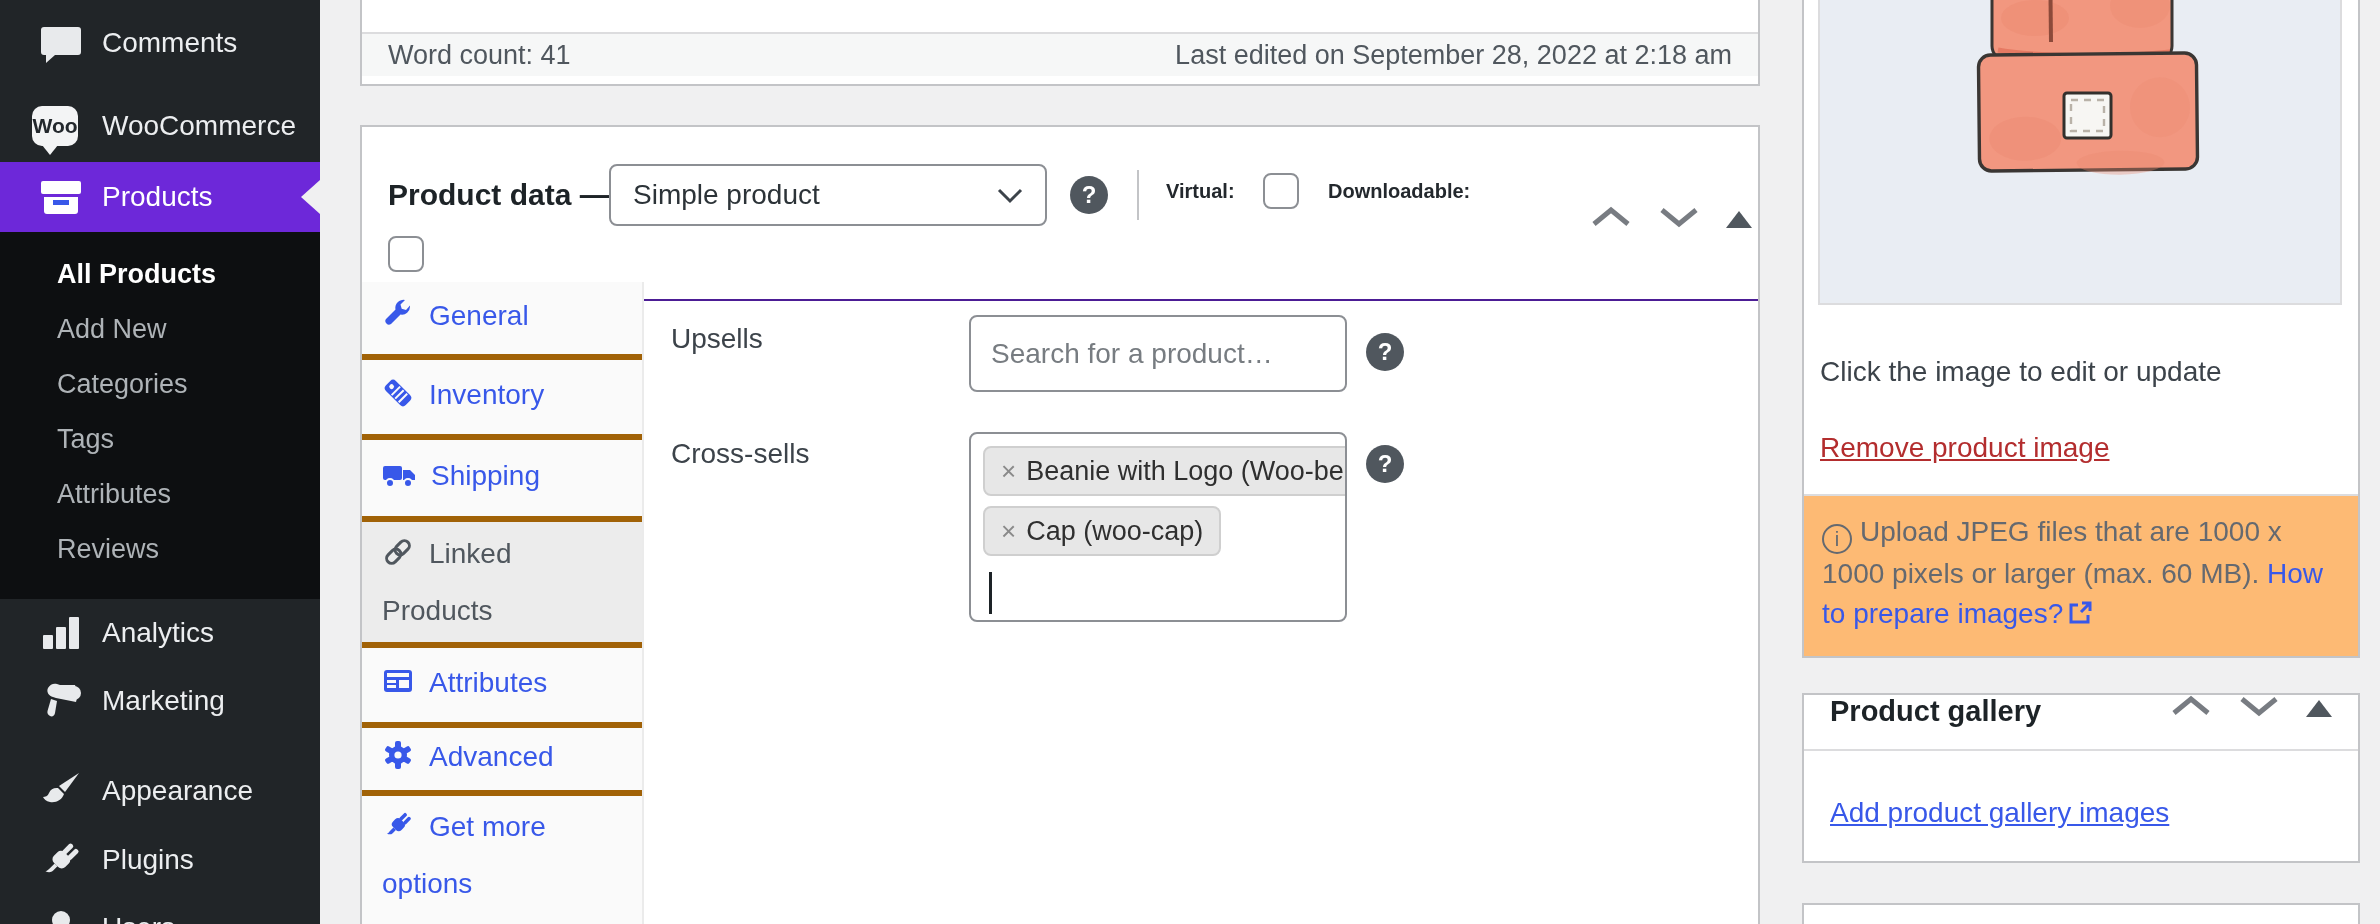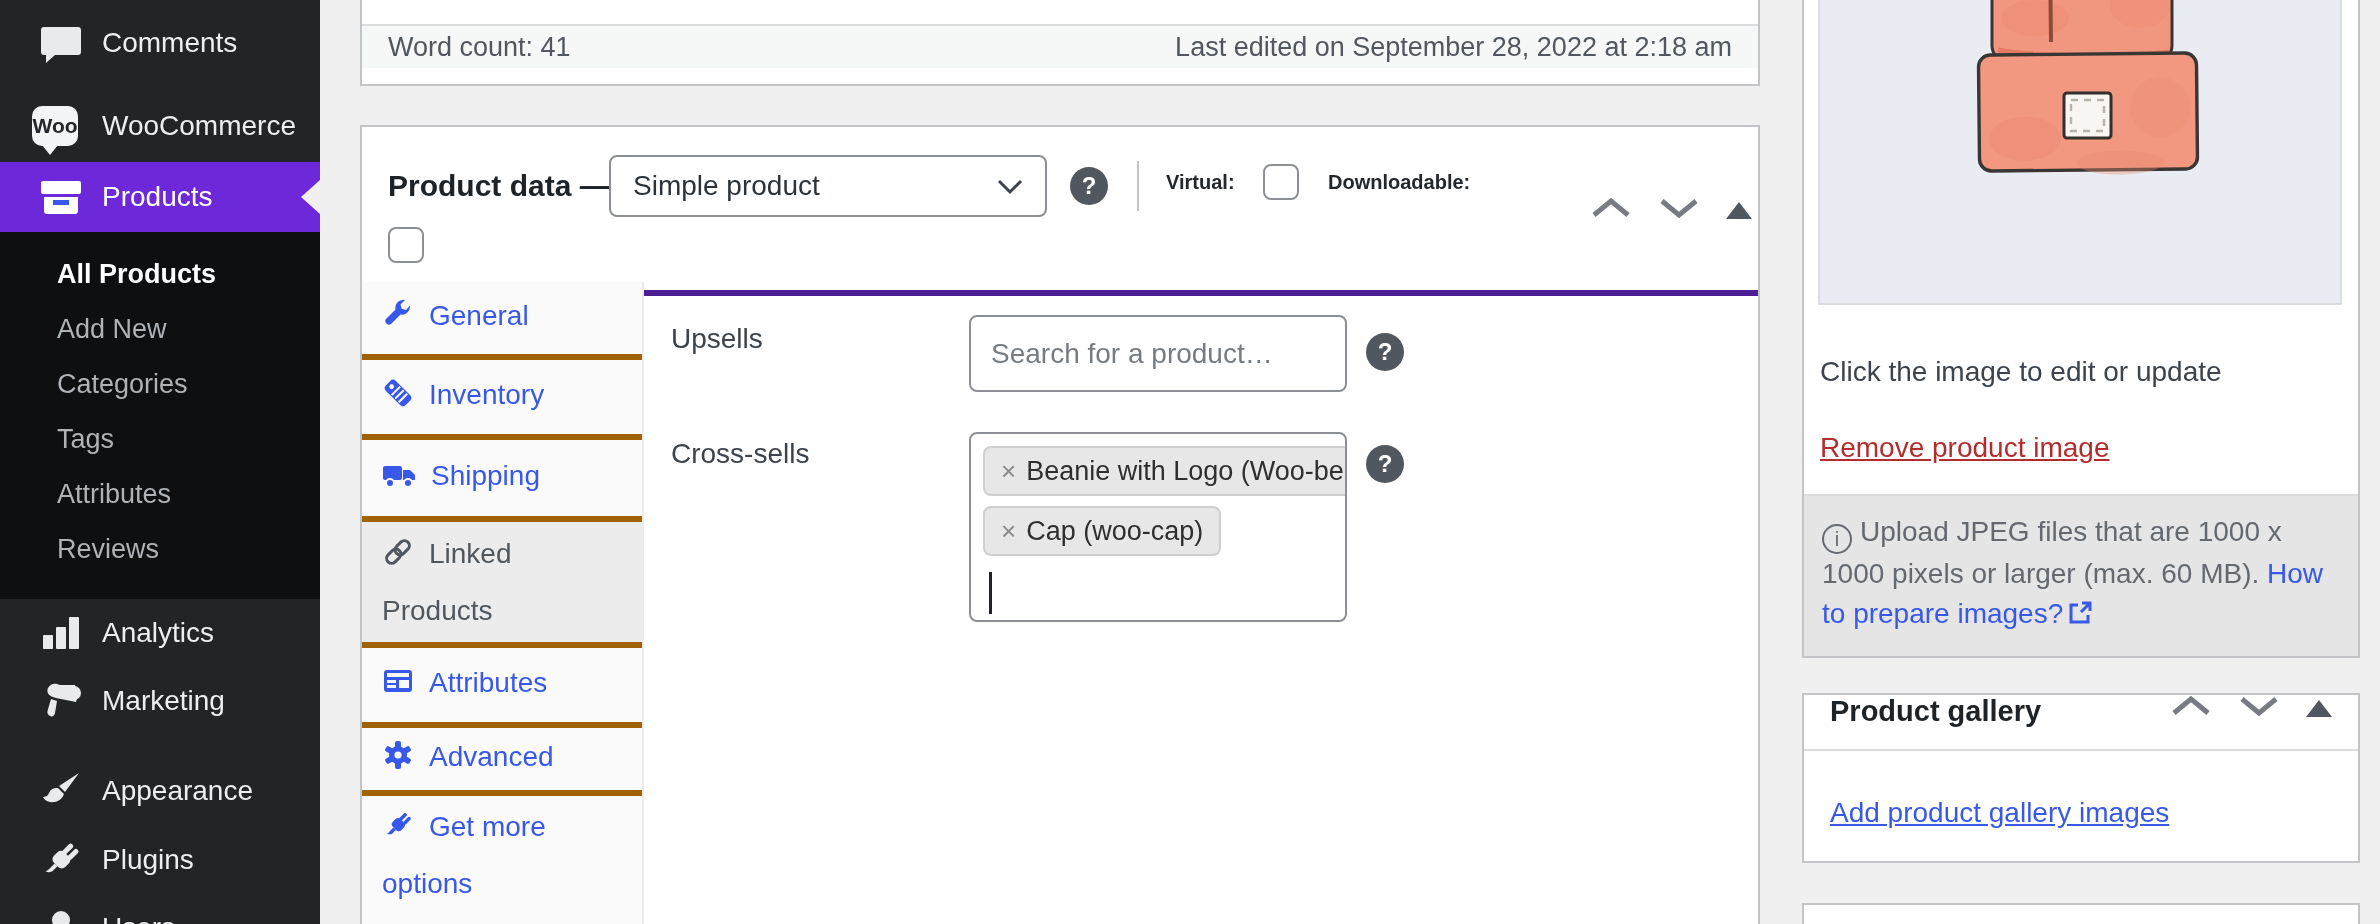--- a/index.html
+++ b/index.html
@@ -26,28 +26,28 @@
   .woo-bubble{width:58px;height:40px;background:#f3f4f5;border-radius:10px;position:relative;
     display:flex;align-items:center;justify-content:center;color:#23282d;
     font-weight:700;font-size:21px;}
   .woo-bubble::after{content:"";position:absolute;left:10px;bottom:-9px;width:0;height:0;
     border-left:8px solid transparent;border-right:8px solid transparent;
     border-top:10px solid #f3f4f5;}
 
   
   .editor-box{left:360px;top:-4px;width:1400px;height:90px;background:#fff;
     border:2px solid #c3c4c7;box-sizing:border-box;}
-  .statusbar{position:absolute;left:0;right:0;bottom:16px;height:44px;background:#f6f7f7;
+  .statusbar{position:absolute;left:0;right:0;bottom:8px;height:44px;background:#f6f7f7;
     border-top:2px solid #dcdcde;display:flex;align-items:center;justify-content:space-between;
     padding:0 26px;font-size:27px;color:#50575e;box-sizing:border-box;}
 
   
   .pd-panel{left:360px;top:125px;width:1400px;height:900px;background:#fff;
     border:2px solid #c3c4c7;box-sizing:border-box;}
-  .pd-header{position:absolute;left:0;top:8px;right:0;height:155px;border-bottom:6px solid #4c1d95;}
+  .pd-header{position:absolute;left:0;top:17px;right:0;height:155px;border-bottom:2px solid #4c1d95;}
   .pd-title{position:absolute;left:26px;top:34px;font-size:30px;font-weight:700;color:#1d2327;white-space:nowrap;}
   .pd-select{position:absolute;left:247px;top:20px;width:438px;height:62px;border:2px solid #8c8f94;
     border-radius:8px;box-sizing:border-box;background:#fff;display:flex;align-items:center;
     padding:0 22px;font-size:28px;color:#2c3338;cursor:pointer;}
   .pd-select .chev{margin-left:auto;}
   .help-circle{width:38px;height:38px;border-radius:50%;background:#50575e;color:#fff;
     display:flex;align-items:center;justify-content:center;font-size:24px;font-weight:700;cursor:pointer;}
   .vsep{position:absolute;left:775px;top:26px;width:2px;height:50px;background:#c3c4c7;}
   .hlabel{position:absolute;font-size:20px;font-weight:600;color:#23282d;white-space:nowrap;}
   .wc-checkbox{position:absolute;width:36px;height:36px;border:2px solid #8c8f94;border-radius:8px;
@@ -80,21 +80,21 @@
   .caret{width:3px;height:42px;background:#1d2327;margin:16px 0 0 6px;}
 
   
   .img-panel{left:1802px;top:-4px;width:558px;height:662px;background:#fff;
     border:2px solid #c3c4c7;box-sizing:border-box;}
   .img-box{position:absolute;left:14px;top:0;width:524px;height:307px;background:#e9edf3;
     border:2px solid #dcdcde;border-top:none;box-sizing:border-box;overflow:hidden;cursor:pointer;}
   .img-hint{position:absolute;left:16px;top:358px;font-size:28px;color:#3c434a;}
   .remove-link{position:absolute;left:16px;top:434px;font-size:28px;color:#b32d2e;
     text-decoration:underline;cursor:pointer;}
-  .img-footer{position:absolute;left:0;right:0;top:496px;bottom:0;background:#e5e5e5;
+  .img-footer{position:absolute;left:0;right:0;top:496px;bottom:0;background:#fdba74;
     border-top:2px solid #dcdcde;box-sizing:border-box;padding:16px 18px;
     font-size:28px;line-height:40px;color:#646970;}
   .circle-i{display:inline-flex;width:30px;height:30px;border:2px solid #646970;border-radius:50%;
     align-items:center;justify-content:center;font-size:20px;vertical-align:-5px;margin-right:8px;
     box-sizing:border-box;}
   .blue-link{color:#3858e9;cursor:pointer;}
   .ext-ic{display:inline-block;vertical-align:-3px;margin-left:4px;}
 
   .gallery-panel{left:1802px;top:693px;width:558px;height:170px;background:#fff;
     border:2px solid #c3c4c7;box-sizing:border-box;}

